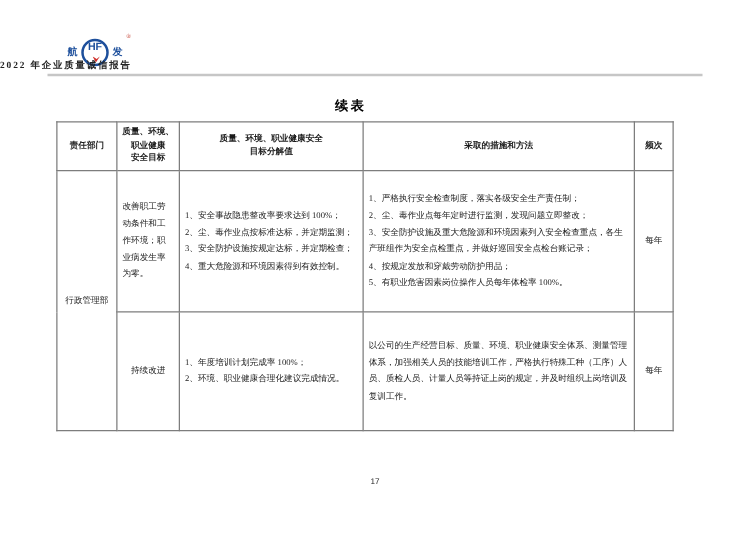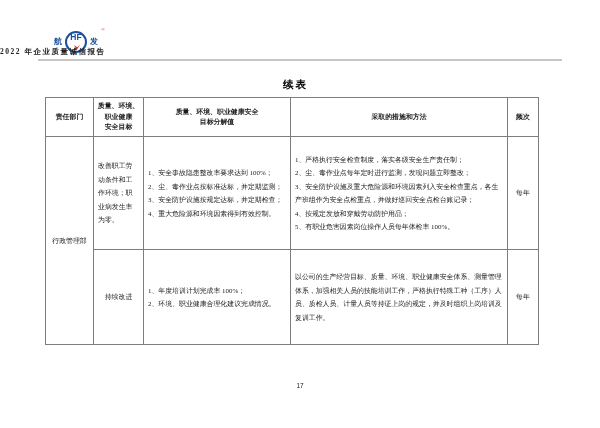--- a/index.html
+++ b/index.html
@@ -22,21 +22,21 @@
     background:#d0312d;clip-path:polygon(0 0,45% 100%,100% 0,55% 45%);
   }
   .logo-reg{color:#c0392b;font-size:5px;align-self:flex-start;margin-top:-2px;}
   .header-title{
     position:absolute;top:47px;left:0;right:0;text-align:left;
     font-size:7.5px;font-weight:bold;letter-spacing:1.5px;color:#222;
   }
   .header-rule{position:absolute;top:59px;left:38px;width:524px;height:2px;background:#c6c6c6;}
   
   .table-title{
-    position:absolute;top:78px;left:49px;width:493px;text-align:center;
+    position:absolute;top:78px;left:34px;width:493px;text-align:center;
     font-size:10.5px;font-weight:bold;letter-spacing:2px;color:#000;
   }
   
   table.main{
     position:absolute;top:97px;left:45px;width:493px;
     border-collapse:collapse;table-layout:fixed;
   }
   table.main th,table.main td{
     border:1px solid #7d7d7d;padding:2px 4px;vertical-align:middle;
     font-size:6.9px;line-height:13.5px;color:#1a1a1a;word-break:break-all;

